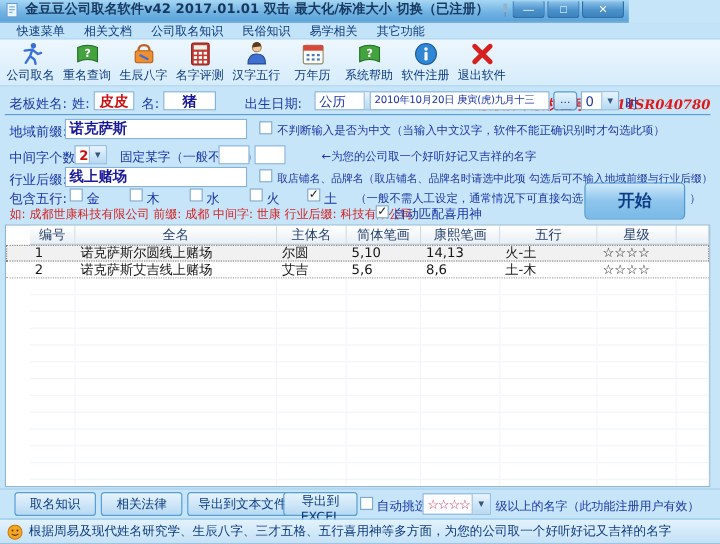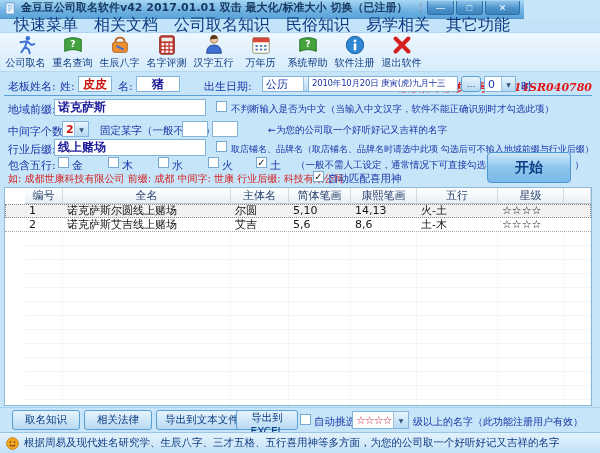--- a/index.html
+++ b/index.html
@@ -14,21 +14,21 @@
   .winbtns{margin-left:auto;display:flex;gap:2px;align-items:flex-start;height:100%;}
   .wb{width:27px;height:14px;margin-top:1px;border:1px solid #2f6fa8;border-top:none;
     border-radius:0 0 3px 3px;background:linear-gradient(#8fc3ea,#4c93cc 55%,#3d84bd);
     color:#fff;font-size:9px;line-height:12px;text-align:center;padding:0;cursor:default;}
   .wb.close{width:35px;}
   .pinicon{width:8px;height:14px;display:inline-block;}
 
   
   .menubar{position:absolute;left:0;top:19px;width:600px;height:14px;background:#c2e3f8;
     border-bottom:1px solid #aed5f1;display:flex;align-items:center;padding-left:6px;box-sizing:border-box;}
-  .mitem{font-size:16px;color:#0c3a80;padding:0 8px;white-space:nowrap;}
+  .mitem{font-size:10px;color:#0c3a80;padding:0 8px;white-space:nowrap;}
 
   
   .toolbar{position:absolute;left:0;top:33px;width:600px;height:39px;
     background:linear-gradient(#eef7fe,#d6ecfb);border-bottom:1px solid #b4d8f0;
     display:flex;align-items:flex-start;padding:1px 0 0 2px;box-sizing:border-box;}
   .tbtn{width:47px;display:flex;flex-direction:column;align-items:center;}
   .ticon{width:22px;height:22px;}
   .ticon svg{width:22px;height:22px;display:block;}
   .tlabel{font-size:10px;color:#0c3a80;white-space:nowrap;}
   .license{position:absolute;right:8px;top:47px;color:#e01818;font-weight:bold;font-style:italic;

